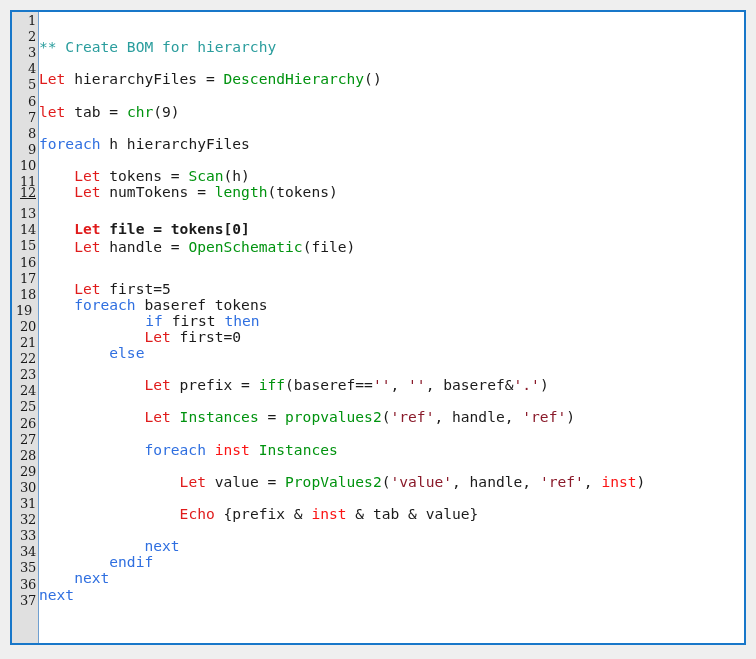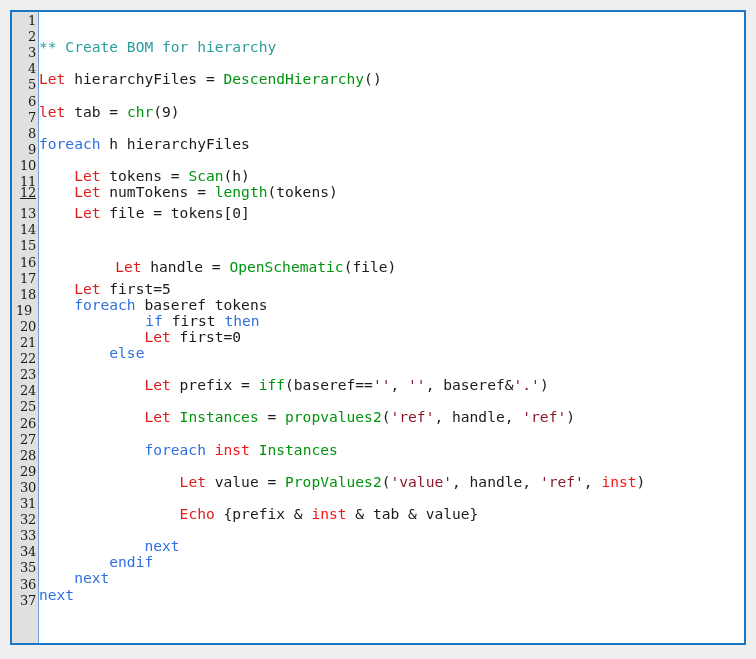--- a/index.html
+++ b/index.html
@@ -125,22 +125,22 @@
       <div class="gutter-num" style="top: 581.6px;">37</div>
     </div>
 
   <div id="code-area">
       <div class="code-line" style="top: 59.3px;"><span class="tok-decl">Let</span><span class="tok-plain"> hierarchyFiles = </span><span class="tok-func">DescendHierarchy</span><span class="tok-plain">()</span></div>
       <div class="code-line" style="top: 27.1px;"><span class="tok-comment">** Create BOM for hierarchy</span></div>
       <div class="code-line" style="top: 91.5px;"><span class="tok-decl">let</span><span class="tok-plain"> tab = </span><span class="tok-func">chr</span><span class="tok-plain">(9)</span></div>
       <div class="code-line" style="top: 123.7px;"><span class="tok-keyword">foreach</span><span class="tok-plain"> h hierarchyFiles</span></div>
       <div class="code-line" style="top: 155.9px;"><span class="tok-plain">    </span><span class="tok-decl">Let</span><span class="tok-plain"> tokens = </span><span class="tok-func">Scan</span><span class="tok-plain">(h)</span></div>
       <div class="code-line" style="top: 172px;"><span class="tok-plain">    </span><span class="tok-decl">Let</span><span class="tok-plain"> numTokens = </span><span class="tok-func">length</span><span class="tok-plain">(tokens)</span></div>
-      <div class="code-line" style="top: 193px;"><span class="tok-plain">    </span><span class="tok-decl">Let</span><span class="tok-plain"> file = tokens[0]</span></div>
-      <div class="code-line" style="top: 247px; padding-left: 41px;"><span class="tok-plain">    </span><span class="tok-decl">Let</span><span class="tok-plain"> handle = </span><span class="tok-func">OpenSchematic</span><span class="tok-plain">(file)</span></div>
+      <div class="code-line" style="top: 209px; font-weight: bold;"><span class="tok-plain">    </span><span class="tok-decl">Let</span><span class="tok-plain"> file = tokens[0]</span></div>
+      <div class="code-line" style="top: 227px;"><span class="tok-plain">    </span><span class="tok-decl">Let</span><span class="tok-plain"> handle = </span><span class="tok-func">OpenSchematic</span><span class="tok-plain">(file)</span></div>
       <div class="code-line" style="top: 268.6px;"><span class="tok-plain">    </span><span class="tok-decl">Let</span><span class="tok-plain"> first=5</span></div>
       <div class="code-line" style="top: 284.7px;"><span class="tok-plain">    </span><span class="tok-keyword">foreach</span><span class="tok-plain"> baseref tokens</span></div>
       <div class="code-line" style="top: 300.8px; padding-left: 36px;"><span class="tok-plain">        </span><span class="tok-keyword">if</span><span class="tok-plain"> first </span><span class="tok-keyword">then</span></div>
       <div class="code-line" style="top: 316.9px;"><span class="tok-plain">            </span><span class="tok-decl">Let</span><span class="tok-plain"> first=0</span></div>
       <div class="code-line" style="top: 333px;"><span class="tok-plain">        </span><span class="tok-keyword">else</span></div>
       <div class="code-line" style="top: 365.2px;"><span class="tok-plain">            </span><span class="tok-decl">Let</span><span class="tok-plain"> prefix = </span><span class="tok-func">iff</span><span class="tok-plain">(baseref==</span><span class="tok-string">''</span><span class="tok-plain">, </span><span class="tok-string">''</span><span class="tok-plain">, baseref&amp;</span><span class="tok-string">'.'</span><span class="tok-plain">)</span></div>
       <div class="code-line" style="top: 397.4px;"><span class="tok-plain">            </span><span class="tok-decl">Let</span><span class="tok-plain"> </span><span class="tok-ident">Instances</span><span class="tok-plain"> = </span><span class="tok-func">propvalues2</span><span class="tok-plain">(</span><span class="tok-string">'ref'</span><span class="tok-plain">, handle, </span><span class="tok-string">'ref'</span><span class="tok-plain">)</span></div>
       <div class="code-line" style="top: 429.6px;"><span class="tok-plain">            </span><span class="tok-keyword">foreach</span><span class="tok-plain"> </span><span class="tok-var">inst</span><span class="tok-plain"> </span><span class="tok-ident">Instances</span></div>
       <div class="code-line" style="top: 461.8px;"><span class="tok-plain">                </span><span class="tok-decl">Let</span><span class="tok-plain"> value = </span><span class="tok-func">PropValues2</span><span class="tok-plain">(</span><span class="tok-string">'value'</span><span class="tok-plain">, handle, </span><span class="tok-string">'ref'</span><span class="tok-plain">, </span><span class="tok-var">inst</span><span class="tok-plain">)</span></div>
       <div class="code-line" style="top: 494px;"><span class="tok-plain">                </span><span class="tok-decl">Echo</span><span class="tok-plain"> {prefix &amp; </span><span class="tok-var">inst</span><span class="tok-plain"> &amp; tab &amp; value}</span></div>

